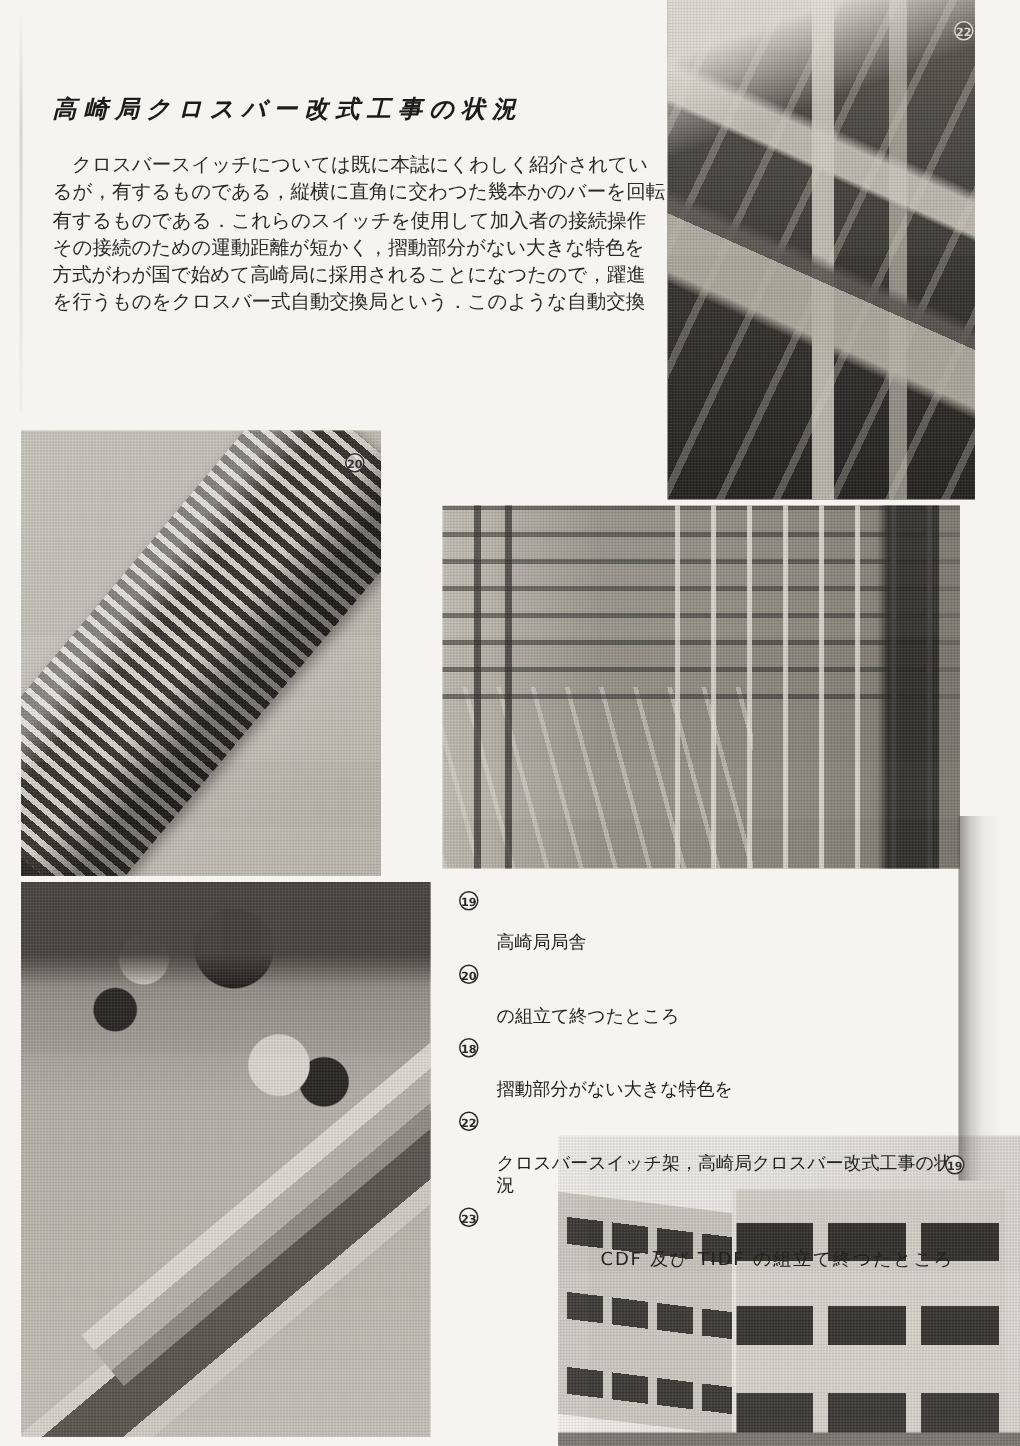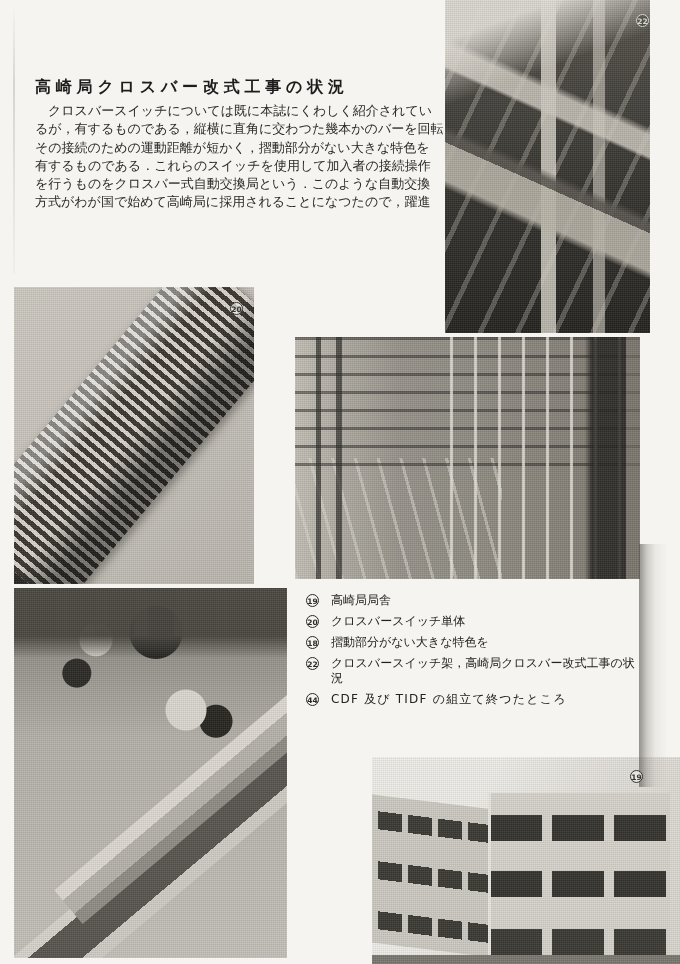--- a/index.html
+++ b/index.html
@@ -4,41 +4,41 @@
 <style>
   html,body{margin:0;padding:0;background:#f6f4f0;}
   .page{
     position:relative;width:680px;height:964px;overflow:hidden;
     background:#f6f4f0;
     font-family:"DejaVu Sans",sans-serif;
     color:#262626;
   }
   
   .title{
-    position:absolute;left:35px;top:66px;
+    position:absolute;left:35px;top:52px;
     font-size:16px;font-weight:bold;letter-spacing:4.8px;
-    color:#1c1c1c;white-space:nowrap;
+    color:#1c1c1c;white-space:nowrap;font-style:italic;
   }
   .body-text{
     position:absolute;left:35px;top:102px;width:382px;
     font-size:13px;line-height:18.3px;color:#2a2a2a;
   }
   .body-text .line{white-space:nowrap;}
   .body-text .line.first{text-indent:13px;}
   
   .captions{position:absolute;left:306px;top:593px;width:330px;font-size:12px;color:#222;}
   .cap-row{display:flex;align-items:flex-start;margin-bottom:6px;line-height:15px;}
   .cap-num{
     flex:none;width:13px;height:13px;margin-top:1px;margin-right:12px;
     border:1.5px solid #2a2a2a;border-radius:50%;
     font-size:7.5px;font-weight:bold;line-height:13px;text-align:center;color:#2a2a2a;
     box-sizing:border-box;
   }
-  .cap-text{width:307px;}
-  .cap-row.spaced .cap-text{letter-spacing:1.2px;}
+  .cap-text{width:307px;margin-top:28px;}
+  .cap-row.spaced .cap-text{letter-spacing:1.2px;text-align:right;}
   
   .photo{position:absolute;overflow:hidden;}
   .photo::after{
     content:"";position:absolute;inset:0;pointer-events:none;
     background:
       repeating-linear-gradient(0deg,rgba(255,255,255,.05) 0 1px,rgba(0,0,0,.05) 1px 2px),
       repeating-linear-gradient(90deg,rgba(255,255,255,.04) 0 1px,rgba(0,0,0,.04) 1px 2px);
   }
   .photo-a{
     left:445px;top:0;width:205px;height:333px;
@@ -142,24 +142,24 @@
 
 <div class="page">
 
   <div class="crease"></div>
 
   <h1 class="title">高崎局クロスバー改式工事の状況</h1>
 
   <div class="body-text">
     <div class="line first">クロスバースイッチについては既に本誌にくわしく紹介されてい</div>
     <div class="line">るが，有するものである，縦横に直角に交わつた幾本かのバーを回転</div>
+    <div class="line">有するものである．これらのスイッチを使用して加入者の接続操作</div>
     <div class="line">その接続のための運動距離が短かく，摺動部分がない大きな特色を</div>
-    <div class="line">有するものである．これらのスイッチを使用して加入者の接続操作</div>
+    <div class="line">方式がわが国で始めて高崎局に採用されることになつたので，躍進</div>
     <div class="line">を行うものをクロスバー式自動交換局という．このような自動交換</div>
-    <div class="line">方式がわが国で始めて高崎局に採用されることになつたので，躍進</div>
   </div>
 
   <div class="photo photo-a">
     <span class="fig-mark light mark-on-a">22</span>
   </div>
 
   <div class="photo photo-b">
     <div class="switch-band"></div>
     <span class="fig-mark dark mark-on-b">20</span>
   </div>
@@ -179,31 +179,31 @@
     <span class="fig-mark dark mark-on-e">19</span>
   </div>
 
   <div class="captions">
     <div class="cap-row">
       <span class="cap-num">19</span>
       <span class="cap-text">高崎局局舎</span>
     </div>
     <div class="cap-row">
       <span class="cap-num">20</span>
-      <span class="cap-text">クロスバースイッチ単体</span>
+      <span class="cap-text">の組立て終つたところ</span>
     </div>
     <div class="cap-row">
       <span class="cap-num">18</span>
       <span class="cap-text">摺動部分がない大きな特色を</span>
     </div>
     <div class="cap-row">
       <span class="cap-num">22</span>
       <span class="cap-text">クロスバースイッチ架，高崎局クロスバー改式工事の状況</span>
     </div>
     <div class="cap-row spaced">
-      <span class="cap-num">44</span>
+      <span class="cap-num">23</span>
       <span class="cap-text">CDF 及び TIDF の組立て終つたところ</span>
     </div>
   </div>
 
   <div class="edge-shadow"></div>
 
 </div>
 
 </body></html>

